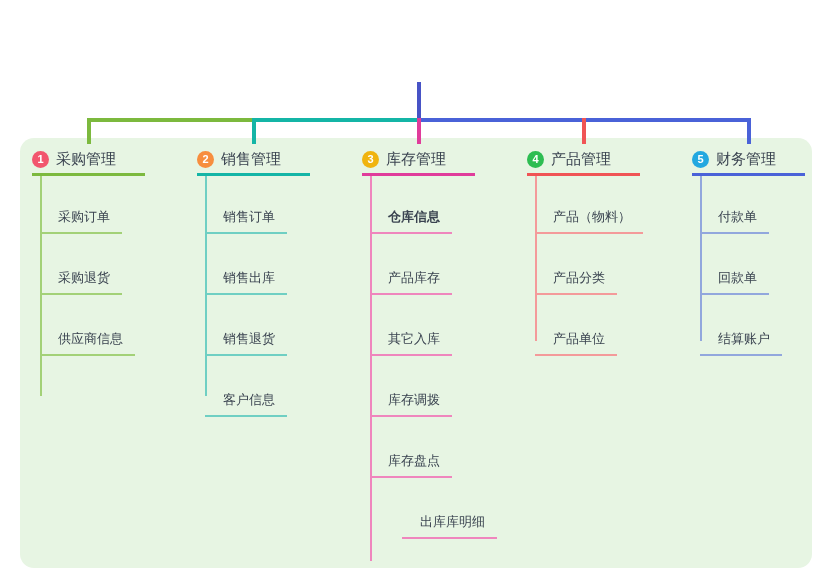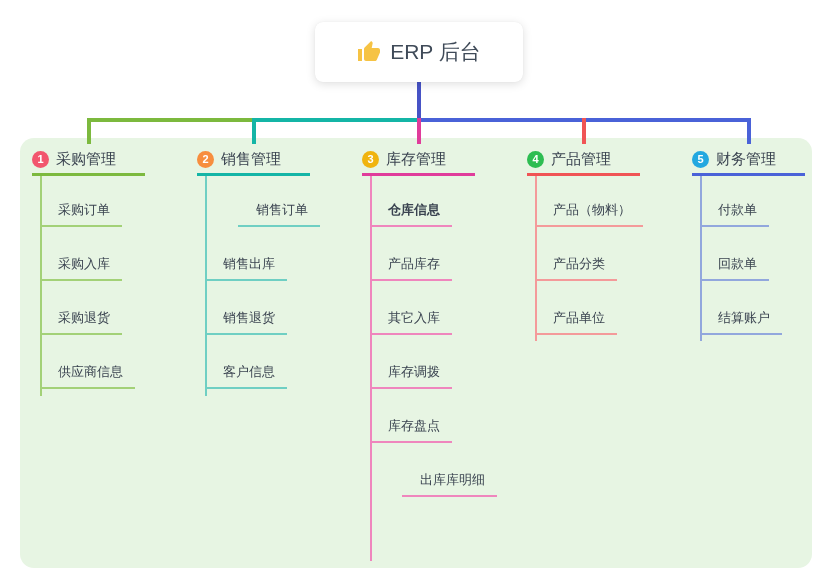--- a/index.html
+++ b/index.html
@@ -17,67 +17,60 @@
   .cline{position:absolute;z-index:2;}
   .branch{position:absolute;top:148px;width:113px;z-index:4;}
   .branch-header{display:flex;align-items:center;gap:7px;height:22px;
                  padding-bottom:3px;border-bottom:3px solid #888;
                  font-size:15px;white-space:nowrap;cursor:default;}
   .badge{width:17px;height:17px;border-radius:50%;flex:0 0 17px;
          display:flex;align-items:center;justify-content:center;
          color:#fff;font-size:11px;font-weight:bold;line-height:1;}
   .vline{position:absolute;left:8px;top:28px;width:2px;}
   .children{position:absolute;left:8px;top:25px;}
-  .child{box-sizing:border-box;height:54px;display:flex;align-items:flex-end;
+  .child{box-sizing:border-box;height:61px;display:flex;align-items:flex-end;
          padding:0 12px 6px 18px;border-bottom:2px solid #ccc;
          width:fit-content;white-space:nowrap;font-size:13px;}
 </style>
 </head>
 <body style="color: rgb(58, 67, 80);">
 
 <div id="stage">
   <div class="panel" id="panel" style="background: rgb(231, 245, 227);"></div>
 
-  <div class="root-node" id="rootNode" style="color: rgb(63, 74, 88);">
-    <svg class="ticon" viewBox="0 0 24 24">
-      <path id="thumbPath" d="M1 21h4V9H1v12zM23 10c0-1.1-.9-2-2-2h-6.31l.95-4.57.03-.32c0-.41-.17-.79-.44-1.06L14.17 1 7.59 7.59C7.22 7.95 7 8.45 7 9v10c0 1.1.9 2 2 2h9c.83 0 1.54-.5 1.84-1.22l3.02-7.05c.09-.23.14-.47.14-.73v-2z" fill="#f6c344"></path>
-    </svg>
-    <span>ERP 后台</span>
-  </div>
 <div class="cline" style="left: 416.5px; top: 82px; width: 4px; height: 40px; background: rgb(71, 83, 198);"></div>
     <div class="cline" style="left: 86.5px; top: 118px; width: 334px; height: 4px; background: rgb(124, 185, 62);"></div>
     <div class="cline" style="left: 251.5px; top: 118px; width: 169px; height: 4px; background: rgb(20, 181, 166);"></div>
     <div class="cline" style="left: 416.5px; top: 118px; width: 169px; height: 4px; background: rgb(240, 84, 85);"></div>
     <div class="cline" style="left: 416.5px; top: 118px; width: 334px; height: 4px; background: rgb(74, 98, 216);"></div>
     <div class="cline" style="left: 86.5px; top: 118px; width: 4px; height: 26px; background: rgb(124, 185, 62);"></div>
     <div class="cline" style="left: 251.5px; top: 118px; width: 4px; height: 26px; background: rgb(20, 181, 166);"></div>
     <div class="cline" style="left: 416.5px; top: 118px; width: 4px; height: 26px; background: rgb(224, 60, 155);"></div>
     <div class="cline" style="left: 581.5px; top: 118px; width: 4px; height: 26px; background: rgb(240, 84, 85);"></div>
     <div class="cline" style="left: 746.5px; top: 118px; width: 4px; height: 26px; background: rgb(74, 98, 216);"></div>
     <div class="branch" style="left: 32px;">
     <div class="branch-header" style="border-bottom-color: rgb(124, 185, 62); width: 113px;">
       <span class="badge" style="background: rgb(242, 86, 110);">1</span>
       <span class="branch-title">采购管理</span>
     </div>
     <div class="vline" style="background: rgb(163, 209, 119); height: 220px;"></div>
     <div class="children">
         <div class="child" style="border-bottom-color: rgb(163, 209, 119);">采购订单</div>
-        <div class="child" style="border-bottom-color: rgb(163, 209, 119);">采购入库</div>
         <div class="child" style="border-bottom-color: rgb(163, 209, 119);">采购退货</div>
         <div class="child" style="border-bottom-color: rgb(163, 209, 119);">供应商信息</div>
       </div>
   </div>
     <div class="branch" style="left: 197px;">
     <div class="branch-header" style="border-bottom-color: rgb(20, 181, 166); width: 113px;">
       <span class="badge" style="background: rgb(247, 142, 62);">2</span>
       <span class="branch-title">销售管理</span>
     </div>
     <div class="vline" style="background: rgb(111, 207, 195); height: 220px;"></div>
     <div class="children">
-        <div class="child" style="border-bottom-color: rgb(111, 207, 195); margin-left: 33px;">销售订单</div>
+        <div class="child" style="border-bottom-color: rgb(111, 207, 195);">销售订单</div>
         <div class="child" style="border-bottom-color: rgb(111, 207, 195);">销售出库</div>
         <div class="child" style="border-bottom-color: rgb(111, 207, 195);">销售退货</div>
         <div class="child" style="border-bottom-color: rgb(111, 207, 195);">客户信息</div>
       </div>
   </div>
     <div class="branch" style="left: 362px;">
     <div class="branch-header" style="border-bottom-color: rgb(224, 60, 155); width: 113px;">
       <span class="badge" style="background: rgb(240, 180, 15);">3</span>
       <span class="branch-title">库存管理</span>
     </div>

